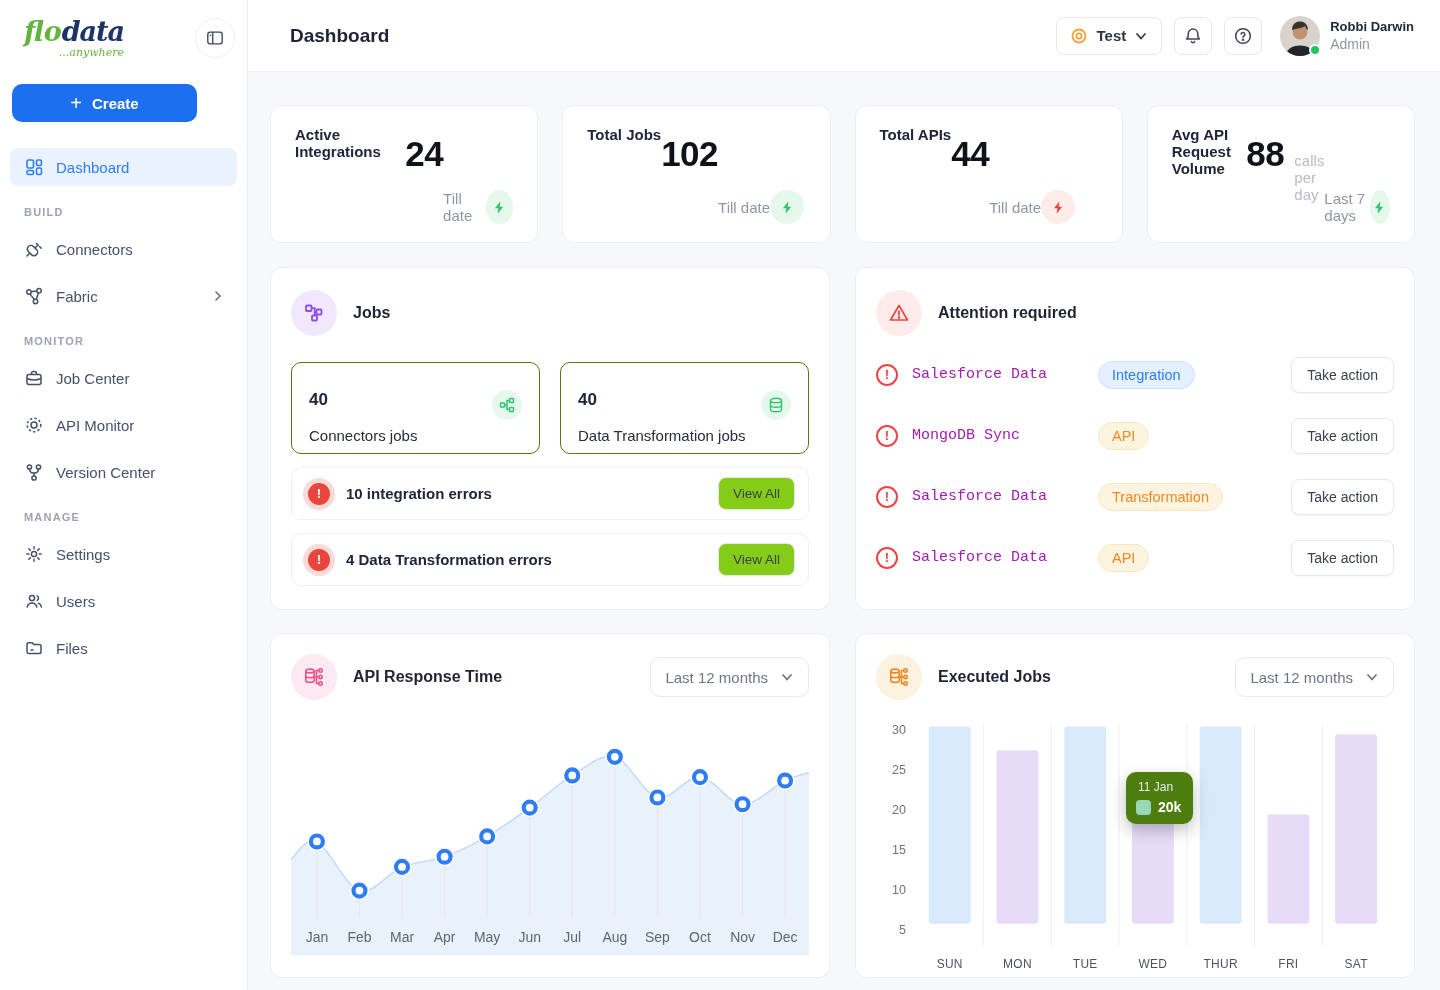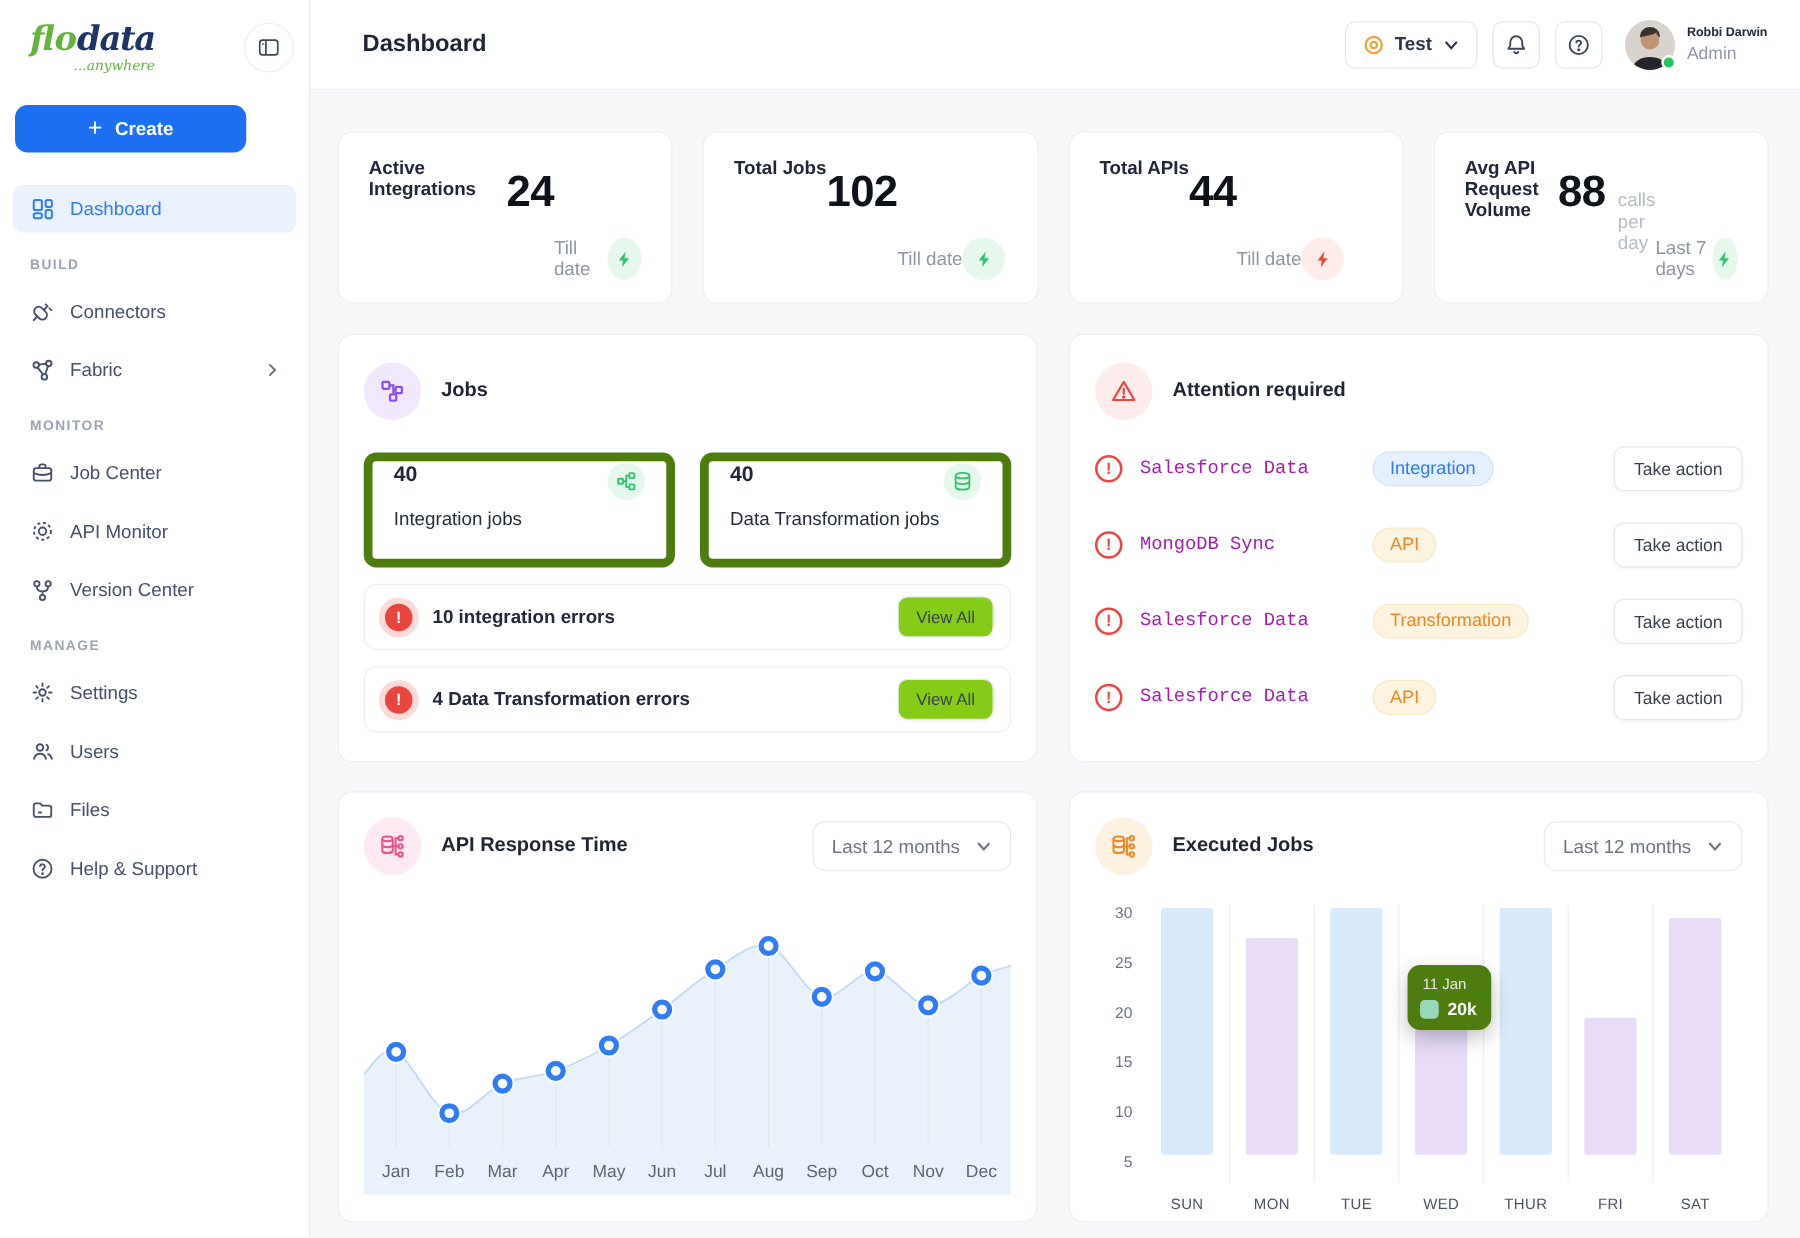--- a/index.html
+++ b/index.html
@@ -28,21 +28,21 @@
   .main { flex:1; display:flex; flex-direction:column; }
   .header { height:72px; background:#fff; border-bottom:1px solid #eef0f2; display:flex; align-items:center; padding:0 26px 0 42px; }
   .page-title { font-size:19px; font-weight:700; color:#1e2433; }
   .header-right { margin-left:auto; display:flex; align-items:center; gap:12px; }
   .env-select { display:flex; align-items:center; gap:8px; border:1px solid #e4e7ea; border-radius:8px; padding:0 13px; height:38px; background:#fff; cursor:pointer; }
   .env-select .env-label { font-size:15px; font-weight:600; color:#2c3547; }
   .icon-btn { width:38px; height:38px; border:1px solid #e4e7ea; border-radius:8px; background:#fff; display:flex; align-items:center; justify-content:center; cursor:pointer; }
   .user { display:flex; align-items:center; gap:10px; margin-left:6px; }
   .avatar-wrap { position:relative; width:40px; height:40px; }
   .avatar-wrap .status { position:absolute; right:-1px; bottom:0; width:12px; height:12px; border-radius:50%; background:#22c55e; border:2px solid #fff; }
-  .user-name { font-size:10px; font-weight:700; color:#20293a; }
+  .user-name { font-size:13px; font-weight:700; color:#20293a; }
   .user-role { font-size:14px; color:#8e96a3; margin-top:2px; }
 
   
   .content { padding:33px 25px 0 22px; }
   .card { background:#fff; border:1px solid #eceff2; border-radius:12px; }
   .stats-row { display:grid; grid-template-columns:repeat(4,1fr); gap:24px; margin-bottom:24px; }
   .stat-card { height:138px; padding:20px 24px 18px 24px; display:flex; flex-direction:row; }
   .stat-title { font-size:15px; font-weight:600; color:#20273a; }
   .stat-value-row { display:flex; align-items:baseline; gap:10px; margin-top:8px; }
   .stat-value { font-size:35px; font-weight:700; color:#0e1219; letter-spacing:-.5px; }
@@ -57,21 +57,21 @@
 
   .mid-row { display:grid; grid-template-columns:1fr 1fr; gap:25px; margin-bottom:23px; }
   .panel { height:343px; padding:22px 20px; position:relative; }
   .panel-head { display:flex; align-items:center; gap:16px; }
   .icon-circle { width:46px; height:46px; border-radius:50%; display:flex; align-items:center; justify-content:center; }
   .ic-purple { background:#f1e8fe; } .ic-red { background:#fdeceb; }
   .ic-pink { background:#fde9f1; } .ic-orange { background:#fdf1e0; }
   .panel-title { font-size:16px; font-weight:700; color:#1e2433; }
 
   .jobs-grid { display:grid; grid-template-columns:1fr 1fr; gap:20px; margin-top:26px; }
-  .job-mini { border:7px solid #4d7c0f; border-radius:10px; padding:1px 17px; height:92px; }
+  .job-mini { border:1px solid #4d7c0f; border-radius:10px; padding:27px 17px; height:92px; }
   .job-mini-top { display:flex; align-items:flex-start; justify-content:space-between; }
   .job-mini-value { font-size:17px; font-weight:700; color:#20273a; }
   .mini-chip { width:30px; height:30px; border-radius:50%; background:#e6f8ee; display:flex; align-items:center; justify-content:center; }
   .job-mini-label { font-size:15px; color:#252c3c; margin-top:7px; }
   .error-row { border:1px solid #edeff2; border-radius:10px; margin-top:13px; height:53px; display:flex; align-items:center; padding:0 13px 0 16px; }
   .err-badge { width:22px; height:22px; border-radius:50%; background:#e8453c; color:#fff; font-weight:700; font-size:13px; display:flex; align-items:center; justify-content:center; box-shadow:0 0 0 5px #fbdad7; margin-right:16px; }
   .error-text { font-size:15px; font-weight:600; color:#20273a; }
   .view-all-btn { margin-left:auto; background:#84cc16; border:1px solid #e5e8eb; border-radius:8px; padding:8px 14px; font-size:13.5px; color:#39404f; cursor:pointer; font-family:inherit; box-shadow:0 1px 2px rgba(16,24,40,.04); }
 
   .attn-rows { margin-top:8px; }
@@ -192,28 +192,20 @@
             <path d="M13.2 4.8a2.6 2.6 0 0 1 0 4.5M14.5 12.3c1.5.5 2.5 1.7 3 3.7"></path>
           </svg>
         <span>Users</span>
       </div>
       <div class="nav-item">
         <svg width="20" height="20" viewBox="0 0 20 20" fill="none" stroke="#45516b" stroke-width="1.5">
             <path d="M3 6.5A1.8 1.8 0 0 1 4.8 4.7h3.4l1.6 1.8h5.4A1.8 1.8 0 0 1 17 8.3v5.4a1.8 1.8 0 0 1-1.8 1.8H4.8A1.8 1.8 0 0 1 3 13.7z"></path>
             <path d="M6.5 12h3"></path>
           </svg>
         <span>Files</span>
-      </div>
-      <div class="nav-item">
-        <svg width="20" height="20" viewBox="0 0 20 20" fill="none" stroke="#45516b" stroke-width="1.5">
-            <circle cx="10" cy="10" r="7.2"></circle>
-            <path d="M8 7.8a2 2 0 0 1 3.9.6c0 1.3-1.9 1.6-1.9 2.8" stroke-linecap="round"></path>
-            <circle cx="10" cy="13.9" r="0.4" fill="#45516b"></circle>
-          </svg>
-        <span>Help &amp; Support</span>
       </div>
     </nav>
   </aside>
 
   <div class="main">
     <header class="header">
       <div class="page-title">Dashboard</div>
       <div class="header-right">
         <div class="env-select">
           <svg width="18" height="18" viewBox="0 0 18 18" fill="none" stroke="#f0a13a" stroke-width="1.8">
@@ -343,21 +335,21 @@
                 <span class="job-mini-value">40</span>
                 <span class="mini-chip">
                     <svg width="16" height="16" viewBox="0 0 16 16" fill="none" stroke="#2ec56a" stroke-width="1.5">
                       <rect x="1.5" y="6" width="4" height="4" rx="0.8"></rect>
                       <rect x="10.5" y="1.5" width="4" height="4" rx="0.8"></rect>
                       <rect x="10.5" y="10.5" width="4" height="4" rx="0.8"></rect>
                       <path d="M5.5 8h2.5M8 8V3.5h2.5M8 8v4.5h2.5"></path>
                     </svg>
                   </span>
               </div>
-              <div class="job-mini-label">Integration jobs</div>
+              <div class="job-mini-label">Connectors jobs</div>
             </div>
             <div class="job-mini">
               <div class="job-mini-top">
                 <span class="job-mini-value">40</span>
                 <span class="mini-chip">
                     <svg width="16" height="16" viewBox="0 0 16 16" fill="none" stroke="#2ec56a" stroke-width="1.4">
                       <ellipse cx="8" cy="3.5" rx="5.5" ry="2.2"></ellipse>
                       <path d="M2.5 3.5v4.5c0 1.2 2.5 2.2 5.5 2.2s5.5-1 5.5-2.2V3.5M2.5 8v4.5c0 1.2 2.5 2.2 5.5 2.2s5.5-1 5.5-2.2V8"></path>
                     </svg>
                   </span>

